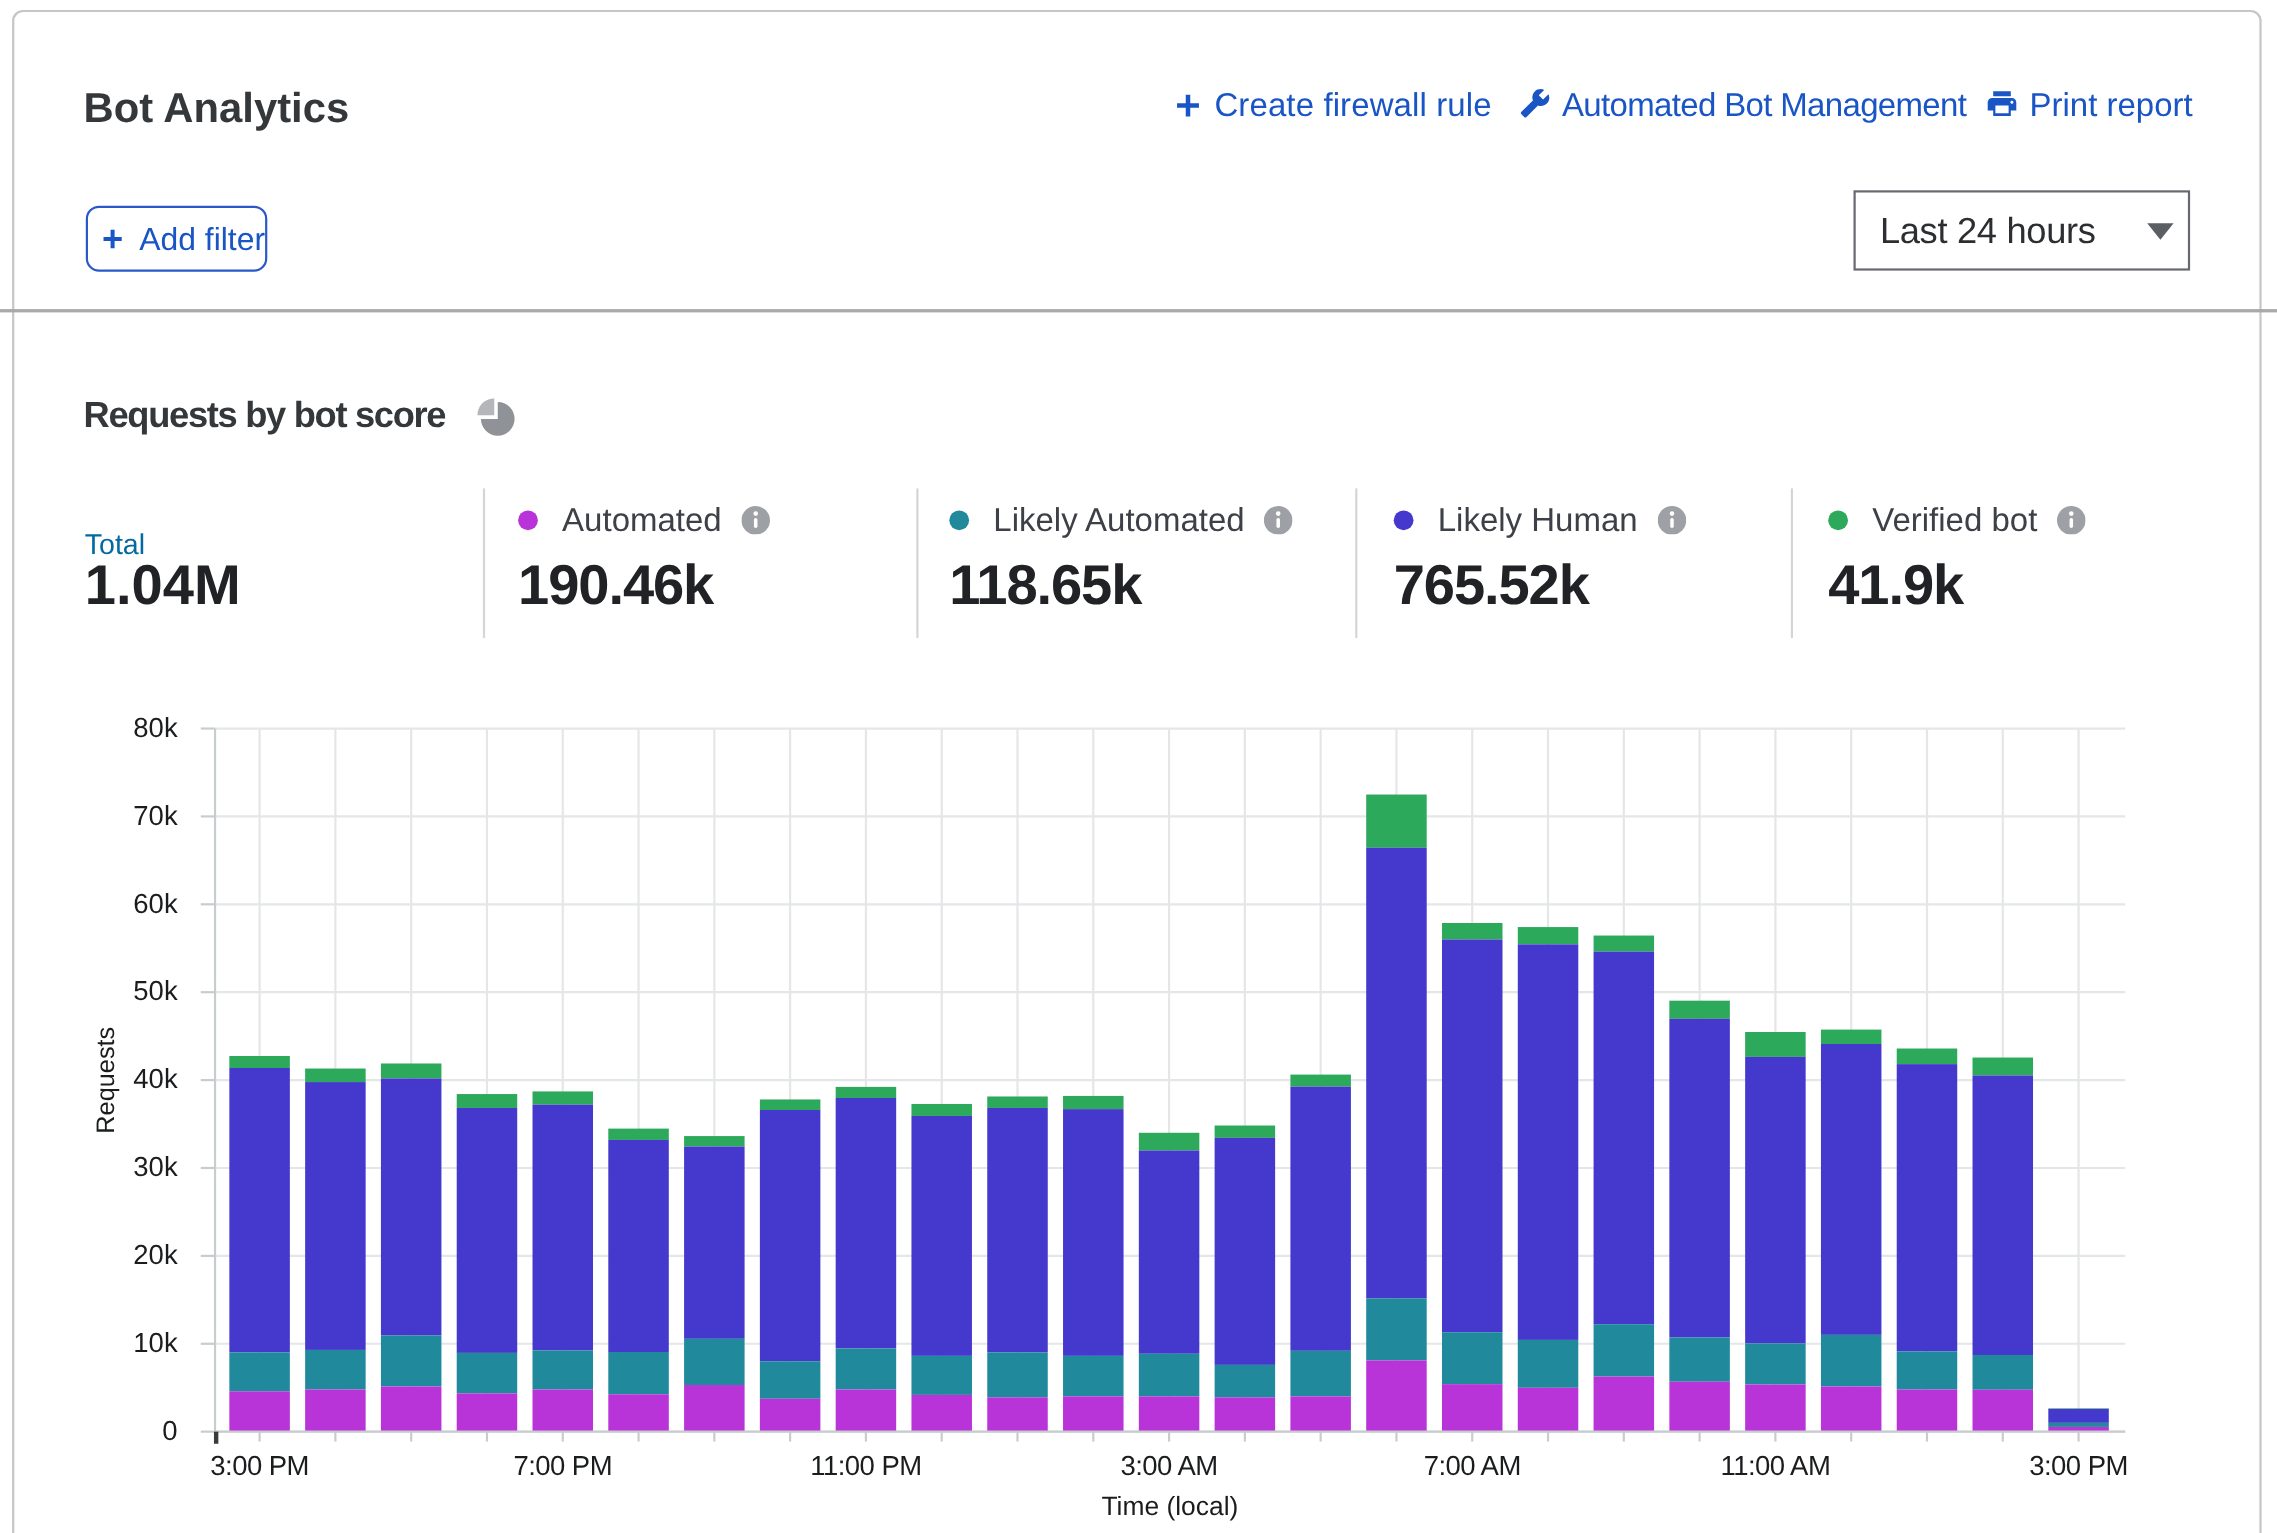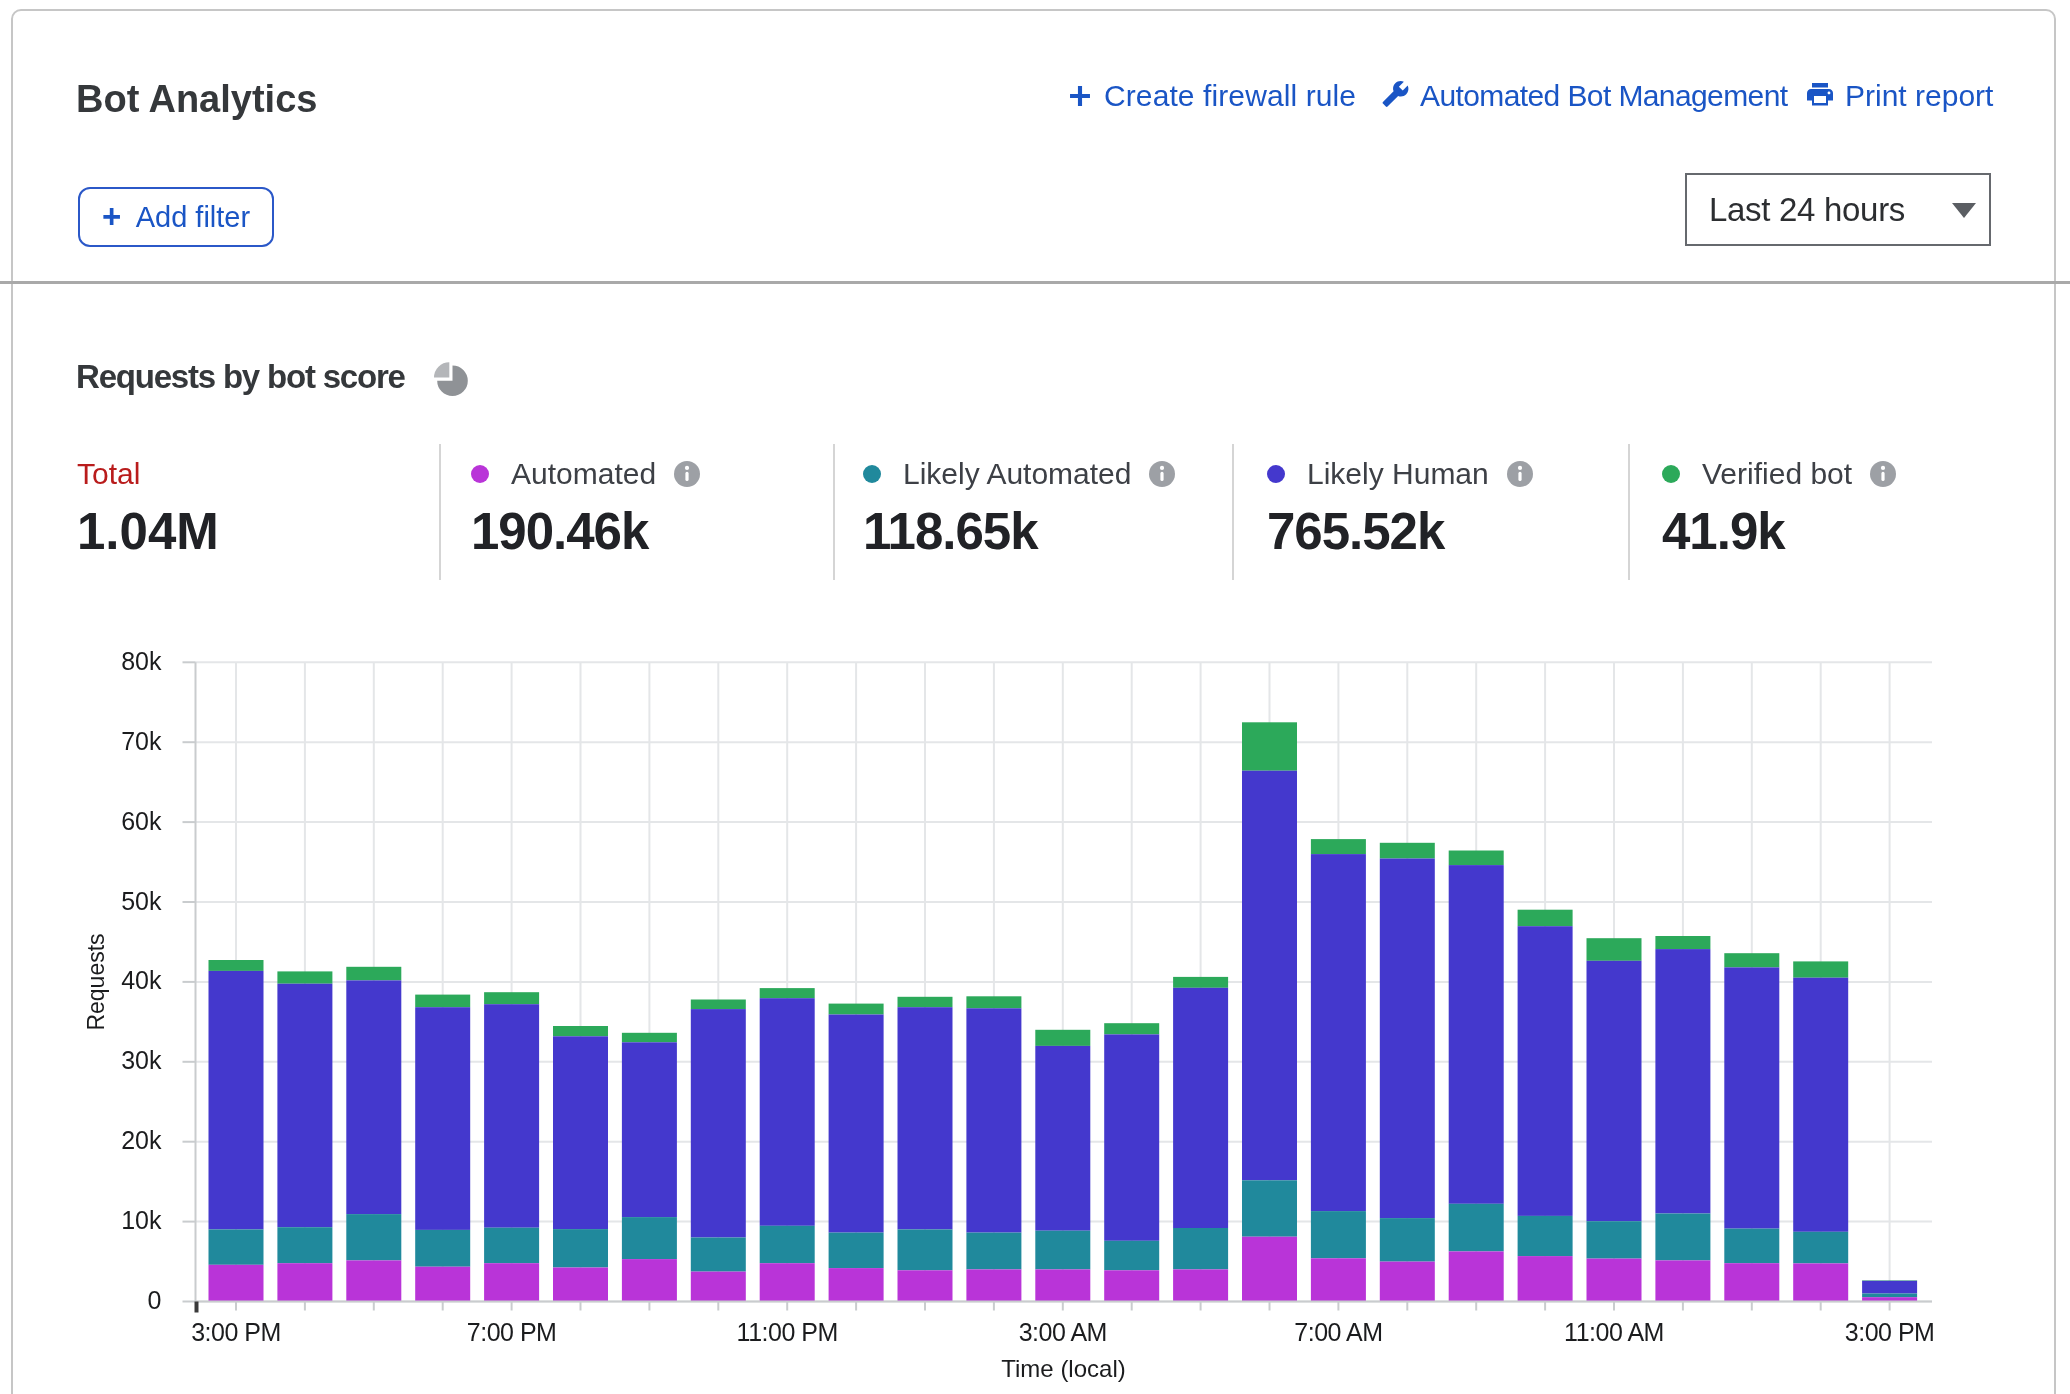--- a/index.html
+++ b/index.html
@@ -16,35 +16,35 @@
 <div class="abs" style="left:1104px;top:81px;line-height:30px;font-size:30px;color:#1a55c5;letter-spacing:0.1px;white-space:nowrap">Create firewall rule</div>
 <svg width="29" height="31" viewBox="0 0 24 25" style="position:absolute;left:1381px;top:77px">
     <path fill="#1a55c5" transform="matrix(-1,0,0,1,24,0)" d="M22.4 20.3l-8.8-8.8c.9-2.2.4-4.9-1.4-6.7C10.3 2.9 7.4 2.5 5.1 3.6L9.2 7.7 6 10.9 1.9 6.8C.8 9.1 1.2 12 3.1 13.9c1.8 1.8 4.5 2.3 6.7 1.4l8.8 8.8c.4.4 1 .4 1.4 0l2.4-2.4c.4-.4.4-1 0-1.4z"></path>
   </svg>
 <div class="abs" style="left:1420px;top:81px;line-height:30px;font-size:30px;color:#1a55c5;letter-spacing:-0.6px;white-space:nowrap">Automated Bot Management</div>
 <svg width="28" height="27" viewBox="0 0 28 26" style="position:absolute;left:1806px;top:81px">
     <path fill="#1a55c5" d="M23 7.5H5c-2.2 0-4 1.8-4 4v7.5h5V24h16v-5h5v-7.5c0-2.2-1.8-4-4-4zM20 21.5H8v-7h12v7zM23 12.8c-.8 0-1.4-.6-1.4-1.4s.6-1.4 1.4-1.4 1.4.6 1.4 1.4-.6 1.4-1.4 1.4zM22 1.5H6v4.5h16V1.5z"></path>
   </svg>
 <div class="abs" style="left:1845px;top:81px;line-height:30px;font-size:30px;color:#1a55c5;letter-spacing:0px;white-space:nowrap">Print report</div>
 
-<div class="abs" style="left:78px;top:187px;width:196px;height:60px;border:2px solid #2b58c8;border-radius:12px;color:#1a55c5;font-size:29px;line-height:55px;text-align:center">
+<div class="abs" style="left:78px;top:187px;width:165px;height:60px;border:2px solid #2b58c8;border-radius:12px;color:#1a55c5;font-size:29px;line-height:55px;text-align:right">
 <span style="font-weight:bold;font-size:33px;vertical-align:-1px">+</span>&nbsp; Add filter</div>
 
 <div class="abs" style="left:1685px;top:173px;width:306px;height:73px;border:2px solid #66696e;border-radius:0;font-size:33px;color:#2c2e31;line-height:69px;padding-left:22px;letter-spacing:-0.3px">Last 24 hours
 <span style="position:absolute;right:13px;top:28px;width:0;height:0;border-left:12px solid transparent;border-right:12px solid transparent;border-top:15px solid #5b5e63"></span></div>
 
 <div class="abs" style="left:0px;top:281px;width:2070px;height:2.5px;background:#a9a9a9"></div>
 
 <div class="abs" style="left:76px;top:360px;line-height:1;font-size:33px;font-weight:bold;color:#35383b;letter-spacing:-1.2px">Requests by bot score</div>
 <svg width="36" height="36" viewBox="0 0 36 36" style="position:absolute;left:433px;top:361px">
     <path fill="#8f9296" d="M19.5 4.5 A 15.3 15.3 0 1 1 4.2 19.8 L 19.5 19.8 Z"></path>
     <path fill="#b4b6b9" d="M16.3 1.2 A 15.3 15.3 0 0 0 1 16.5 L 16.3 16.5 Z"></path>
   </svg>
 
-<div style="position:absolute;left:77px;top:459px;line-height:30px;font-size:30px;color:#b91c1c;white-space:nowrap">Total</div>
+<div style="position:absolute;left:77px;top:480px;line-height:30px;font-size:26px;color:#0369a1;white-space:nowrap">Total</div>
 <div style="position:absolute;left:77px;top:506px;line-height:51px;font-size:51px;font-weight:bold;color:#212226;letter-spacing:0px;white-space:nowrap">1.04M</div>
 <div style="position:absolute;left:471px;top:459px;line-height:30px;font-size:30px;color:#3d4046;white-space:nowrap"><span style="display:inline-block;width:18px;height:18px;border-radius:50%;background:#b934d8;vertical-align:1.5px"></span><span style="display:inline-block;width:22px"></span>Automated<span style="display:inline-block;width:18px"></span><svg width="26" height="26" viewBox="0 0 26 26" style="vertical-align:-3px">
       <circle cx="13" cy="13" r="13" fill="#9da0a5"></circle>
       <rect x="11.4" y="10.8" width="3.2" height="9.2" rx="1.6" fill="#fff"></rect>
       <circle cx="13" cy="6.9" r="2.1" fill="#fff"></circle>
     </svg></div>
 <div style="position:absolute;left:471px;top:506px;line-height:51px;font-size:51px;font-weight:bold;color:#212226;letter-spacing:-1px;white-space:nowrap">190.46k</div>
 <div style="position:absolute;left:863px;top:459px;line-height:30px;font-size:30px;color:#3d4046;white-space:nowrap"><span style="display:inline-block;width:18px;height:18px;border-radius:50%;background:#20899c;vertical-align:1.5px"></span><span style="display:inline-block;width:22px"></span>Likely Automated<span style="display:inline-block;width:18px"></span><svg width="26" height="26" viewBox="0 0 26 26" style="vertical-align:-3px">
       <circle cx="13" cy="13" r="13" fill="#9da0a5"></circle>
       <rect x="11.4" y="10.8" width="3.2" height="9.2" rx="1.6" fill="#fff"></rect>

